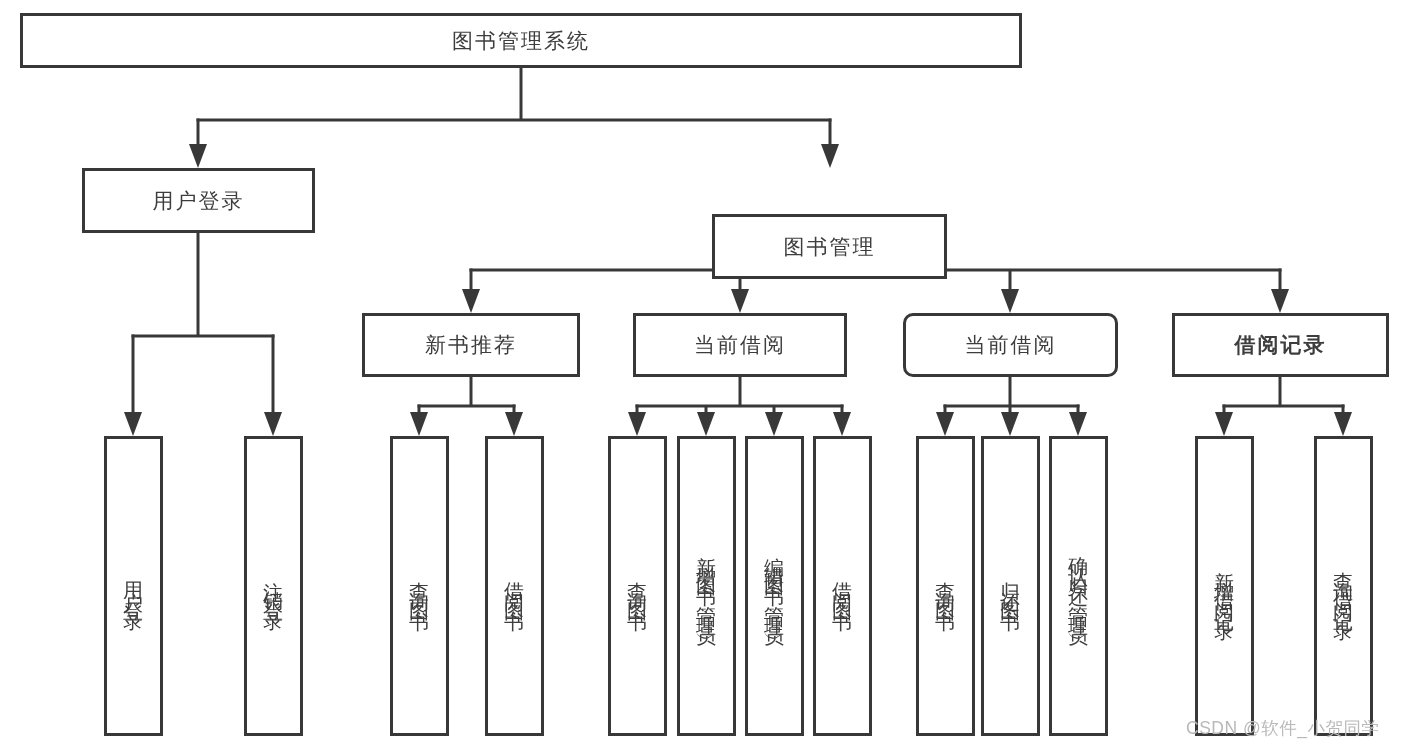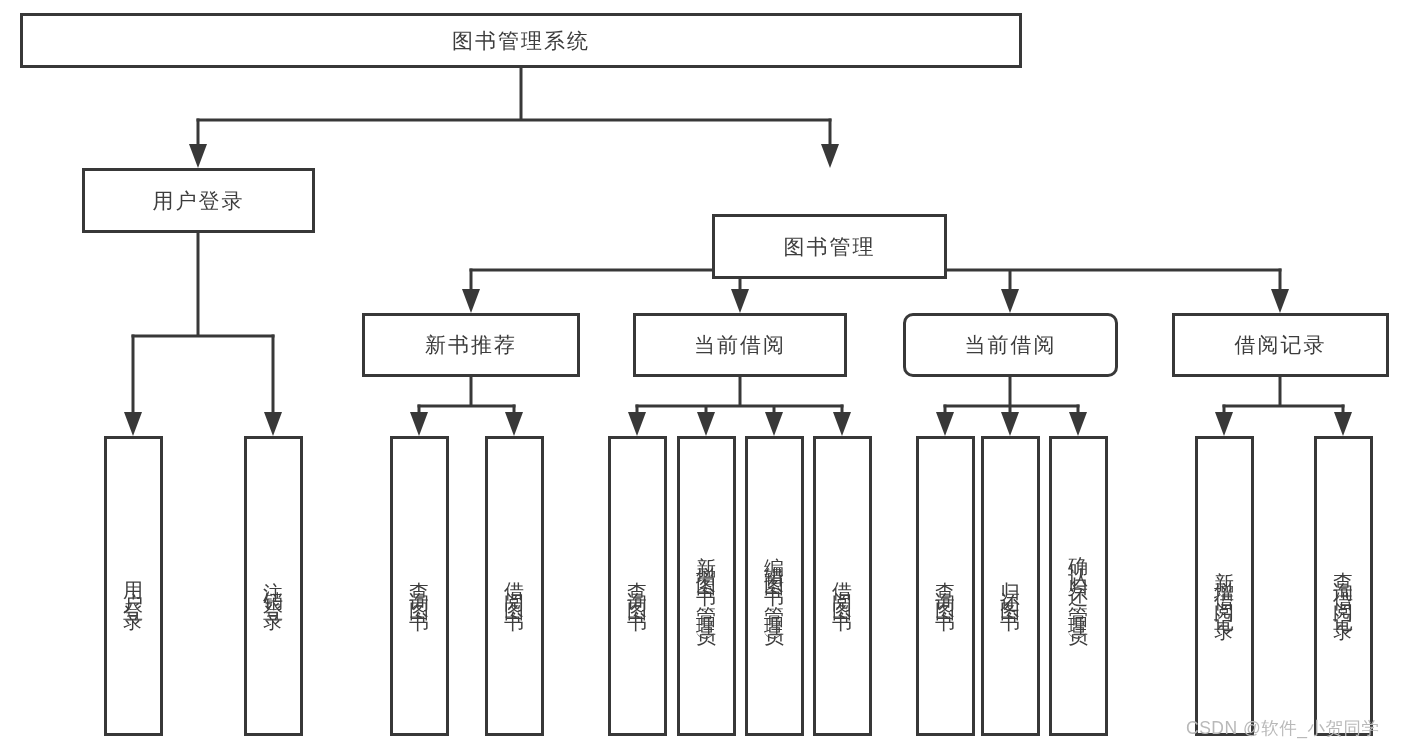--- a/index.html
+++ b/index.html
@@ -150,21 +150,21 @@
 
   <div class="box hbox" style="left:362px; top:313px; width:218px; height:64px;">
     <span>新书推荐</span>
   </div>
   <div class="box hbox" style="left:633px; top:313px; width:214px; height:64px;">
     <span>当前借阅</span>
   </div>
   <div class="box hbox" style="left:903px; top:313px; width:215px; height:64px;border-radius:10px;">
     <span>当前借阅</span>
   </div>
-  <div class="box hbox" style="left:1172px; top:313px; width:217px; height:64px;">
+  <div class="box hbox" style="left:1172px; top:313px; width:217px; height:64px;font-weight:bold;">
     <span>借阅记录</span>
   </div>
 
   <div class="box vbox" style="left:104px;">
     <span>用户登录</span>
   </div>
   <div class="box vbox" style="left:244px;">
     <span>注销登录</span>
   </div>
   <div class="box vbox" style="left:390px;">

